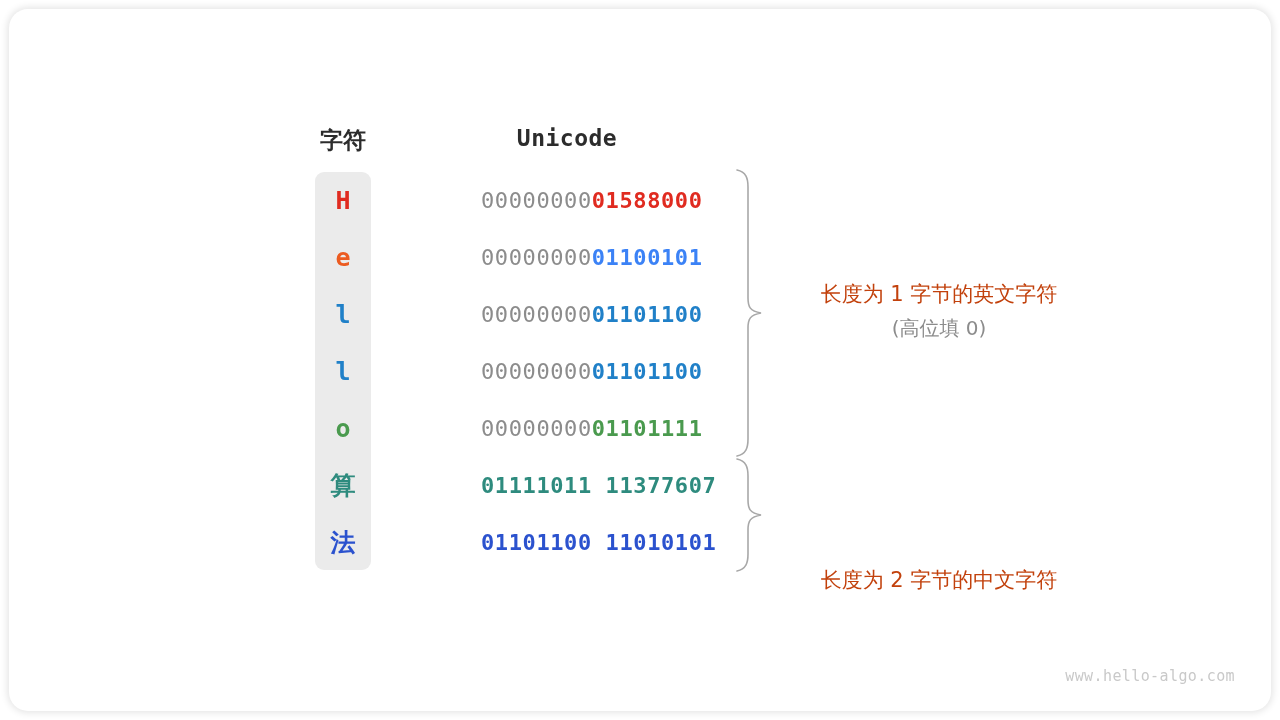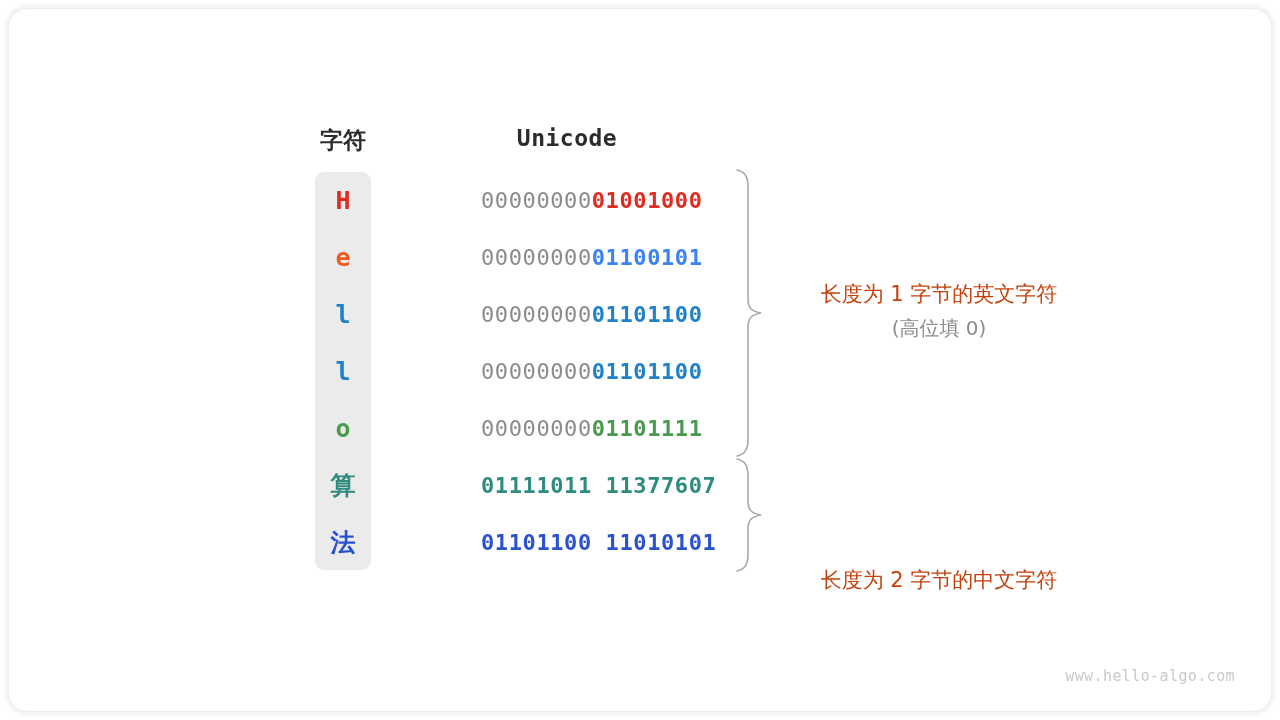--- a/index.html
+++ b/index.html
@@ -162,21 +162,21 @@
   <div id="card">
 
     <div class="col-header" id="header-char">字符</div>
     <div class="col-header" id="header-unicode">Unicode</div>
 
     <div id="char-strip"></div>
 
     <div id="rows-container">
         <div class="row" style="top: 163px;">
           <div class="glyph" style="color: rgb(224, 43, 32);">H</div>
-          <div class="bits"><span class="hi">00000000</span> <span class="lo" style="color: rgb(224, 43, 32);">01001000</span></div>
+          <div class="bits"><span class="hi">00000000</span> <span class="lo" style="color: rgb(224, 43, 32);">01588000</span></div>
         </div>
         <div class="row" style="top: 220px;">
           <div class="glyph" style="color: rgb(236, 91, 32);">e</div>
           <div class="bits"><span class="hi">00000000</span> <span class="lo" style="color: #3b82f6;">01100101</span></div>
         </div>
         <div class="row" style="top: 277px;">
           <div class="glyph" style="color: rgb(32, 128, 200);">l</div>
           <div class="bits"><span class="hi">00000000</span> <span class="lo" style="color: rgb(32, 128, 200);">01101100</span></div>
         </div>
         <div class="row" style="top: 334px;">

